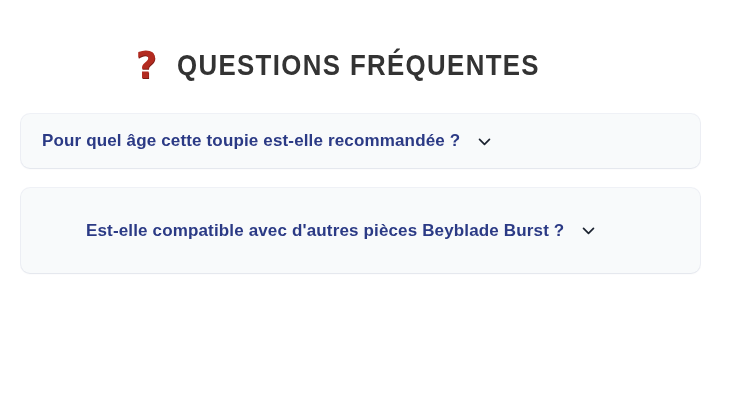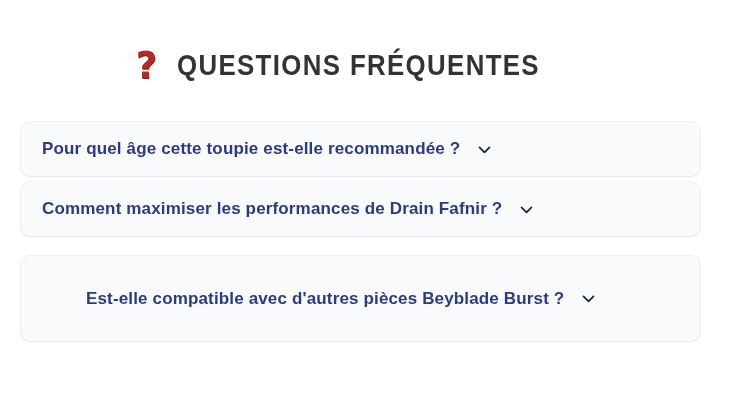--- a/index.html
+++ b/index.html
@@ -58,21 +58,21 @@
     letter-spacing: 1.6px;
     white-space: nowrap;
     transform: scaleX(0.86);
     transform-origin: left center;
   }
 
   
   .faq-list {
     position: absolute;
     left: 21px;
-    top: 122px;
+    top: 114px;
     width: 679px;
   }
 
   .faq-item {
     position: relative;
     background: #f8fafb;
     border-radius: 9px;
     box-shadow: 0 1px 2px rgba(25, 40, 80, 0.055),
                 0 0 0 1px rgba(225, 230, 238, 0.55);
     display: flex;
@@ -134,28 +134,20 @@
 
     <div class="faq-item size-one-line">
       <span class="faq-question">Pour quel âge cette toupie est-elle recommandée ?</span>
       <span class="chevron-down-icon">
         <svg viewBox="0 0 24 24" fill="none" stroke="currentColor" stroke-width="2.4" stroke-linecap="round" stroke-linejoin="round">
           <polyline points="5,9 12,16 19,9"></polyline>
         </svg>
       </span>
     </div>
 
-    <div class="faq-item size-one-line">
-      <span class="faq-question">Comment maximiser les performances de Drain Fafnir ?</span>
-      <span class="chevron-down-icon">
-        <svg viewBox="0 0 24 24" fill="none" stroke="currentColor" stroke-width="2.4" stroke-linecap="round" stroke-linejoin="round">
-          <polyline points="5,9 12,16 19,9"></polyline>
-        </svg>
-      </span>
-    </div>
 
     <div class="faq-item size-two-line gap-large">
       <span class="faq-question">Est-elle compatible avec d'autres pièces Beyblade Burst ?</span>
       <span class="chevron-down-icon">
         <svg viewBox="0 0 24 24" fill="none" stroke="currentColor" stroke-width="2.4" stroke-linecap="round" stroke-linejoin="round">
           <polyline points="5,9 12,16 19,9"></polyline>
         </svg>
       </span>
     </div>
 

